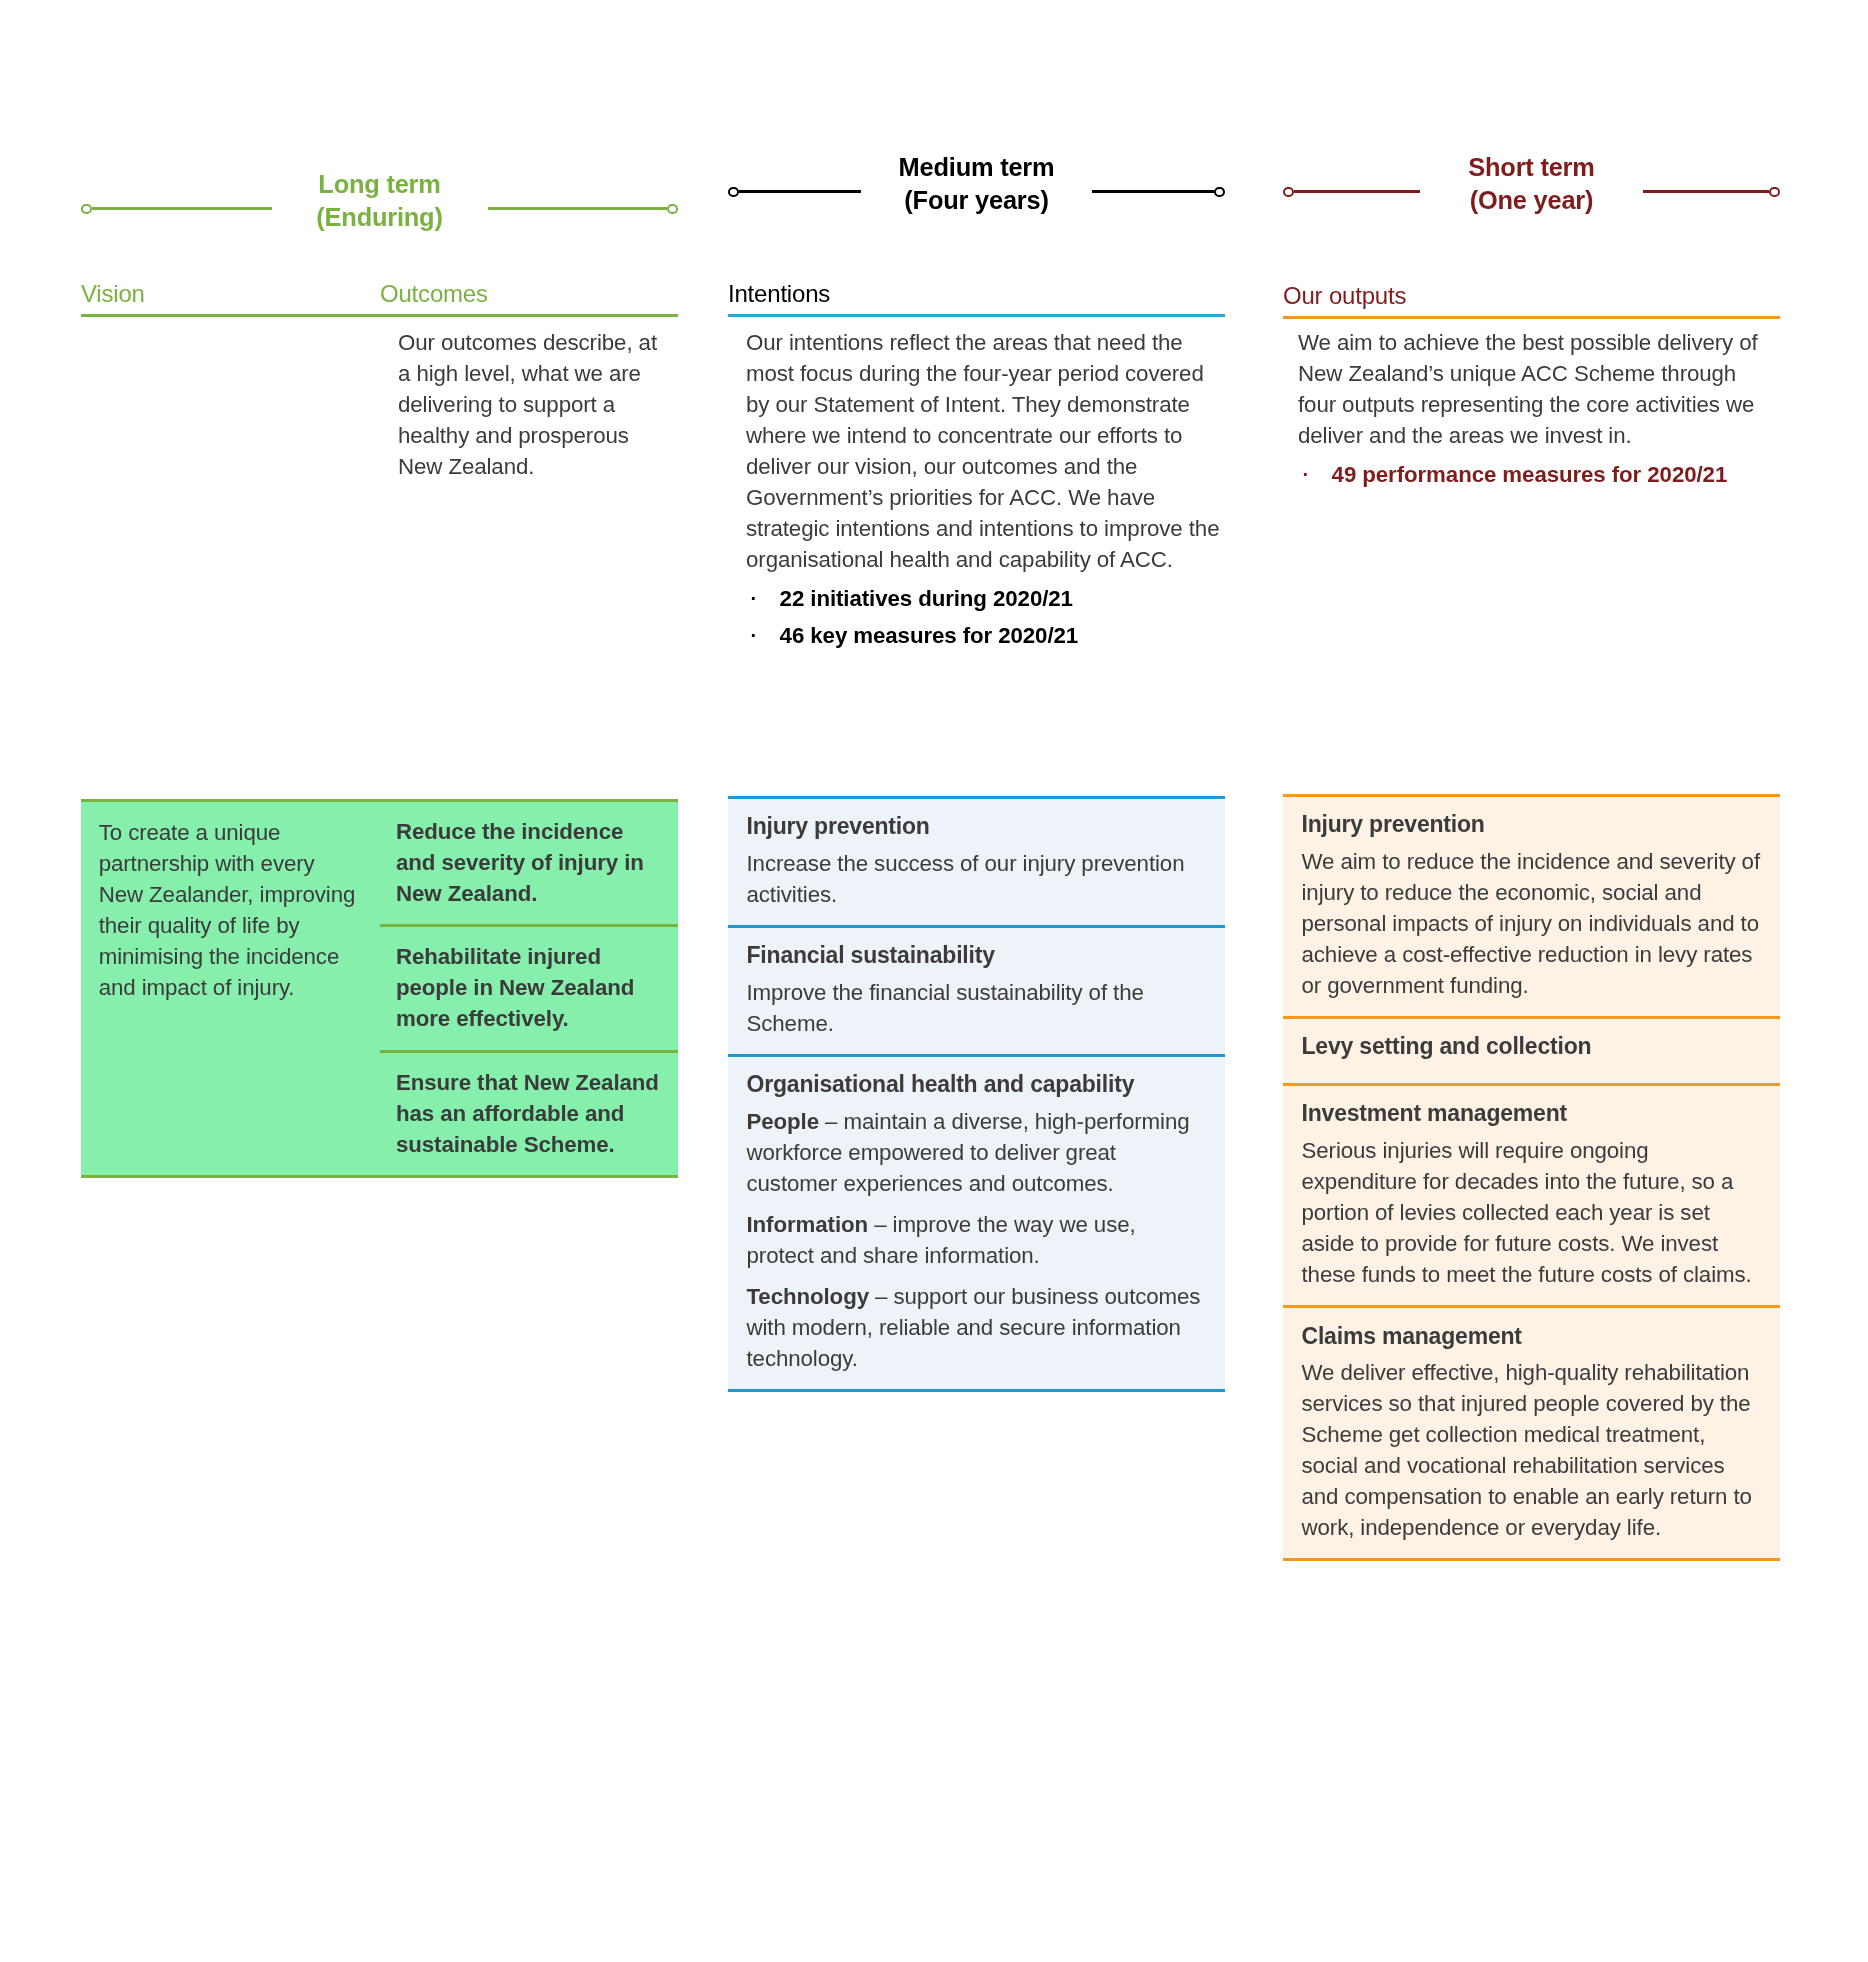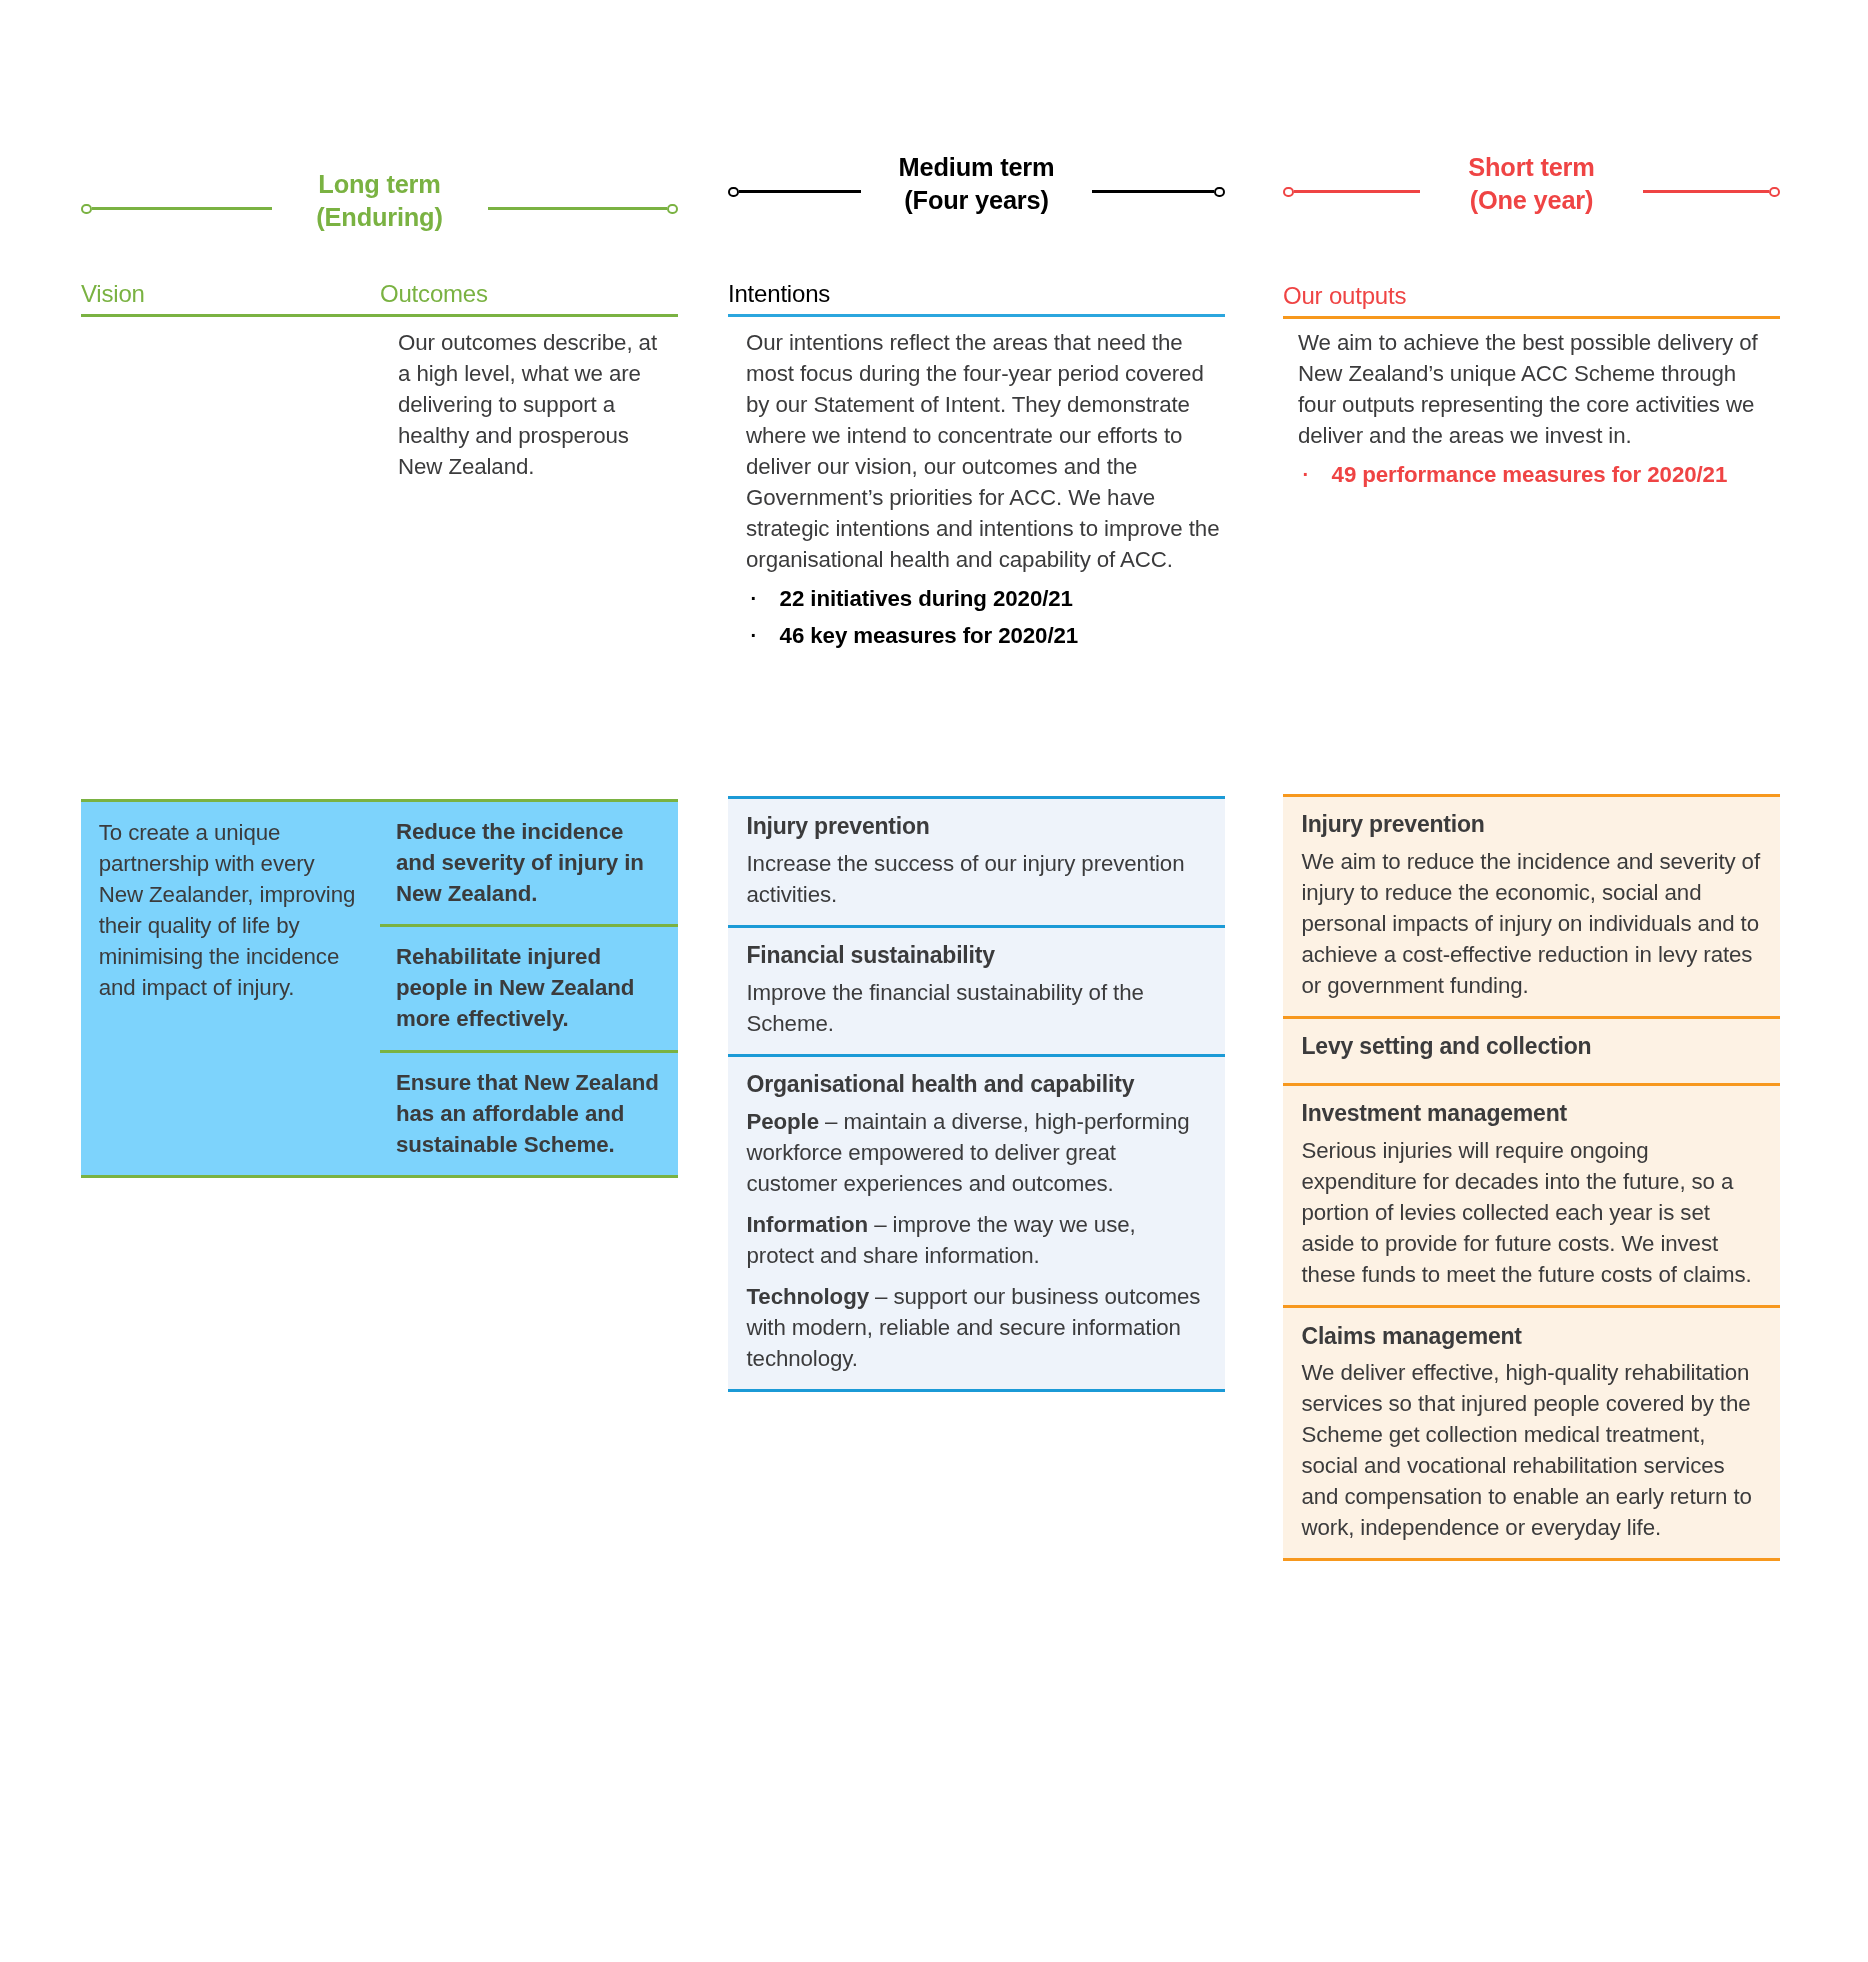--- a/index.html
+++ b/index.html
@@ -66,21 +66,21 @@
     text-align: center;
     font-weight: bold;
     font-size: 25.4px;
     line-height: 33px;
     letter-spacing: -0.2px;
   }
   .tl-label .l2 { display: block; }
 
   .c-green  { color: #7ab242; }
   .c-blue   { color: #000000; }
-  .c-orange { color: #ef4444; }
+  .c-orange { color: #7f1d1d; }
 
   
   .sec-head {
     position: absolute;
     font-weight: normal;
     font-size: 24px;
     line-height: 29px;
     letter-spacing: -0.2px;
   }
   .rule {
@@ -119,21 +119,21 @@
   }
   .bullet-txt { flex: 1 1 auto; }
 
   
   .panel { position: absolute; }
 
   .panel-green {
     left: 81px;
     top: 799px;
     width: 597px;
-    background: #7dd3fc;
+    background: #86efac;
     border-top: 3.1px solid #7ab242;
     border-bottom: 3.1px solid #7ab242;
     display: flex;
   }
   .pg-vision {
     width: 299px;
     box-sizing: border-box;
     padding: 15.4px 21.6px 18.5px 17.7px;
   }
   .pg-outcomes {

